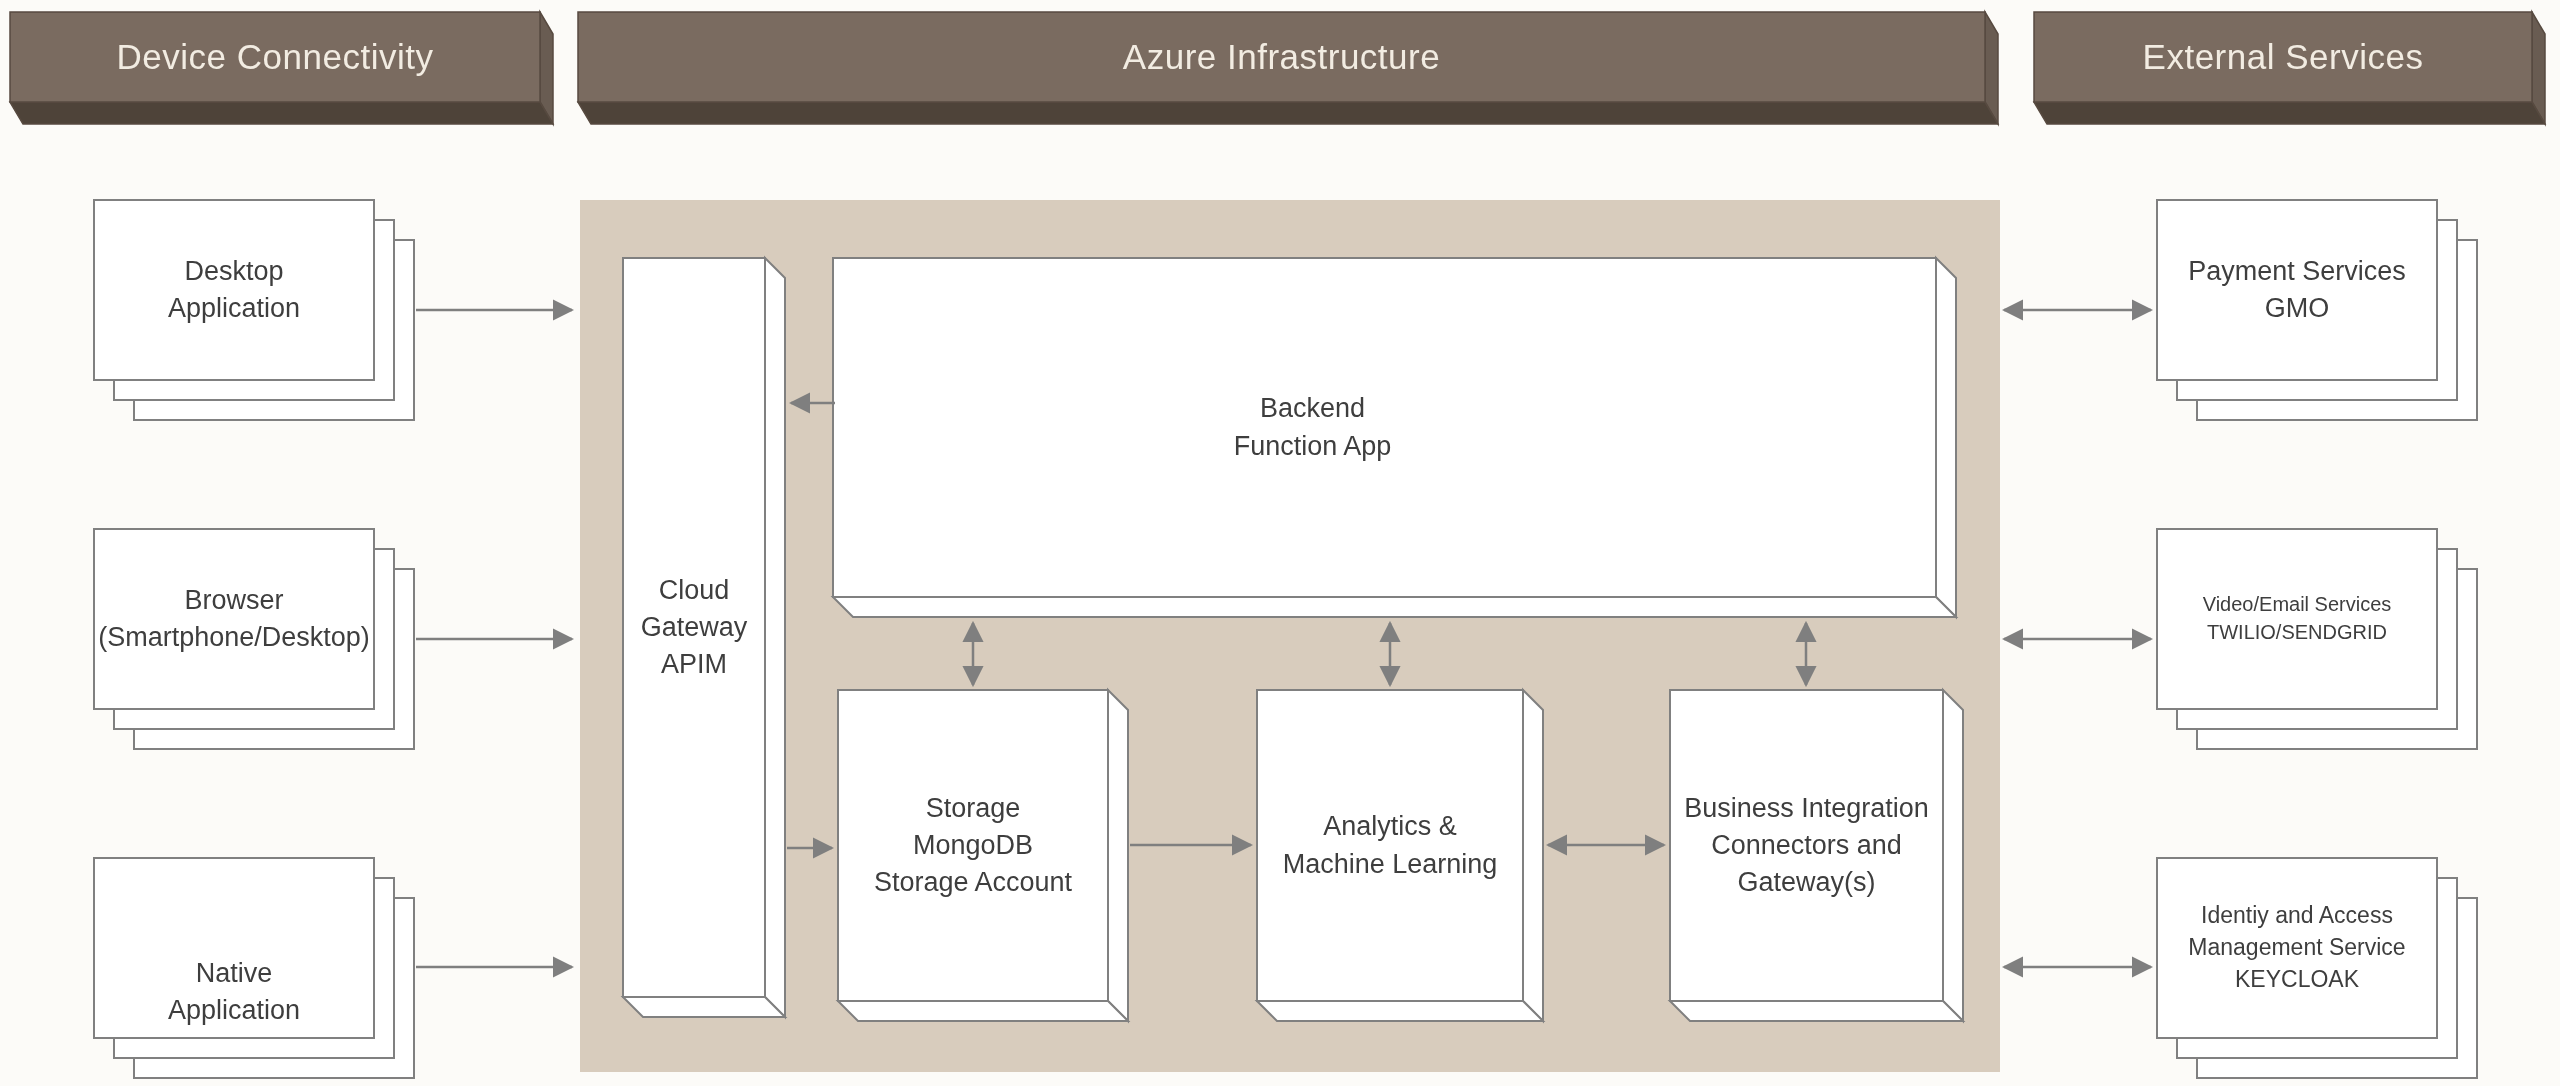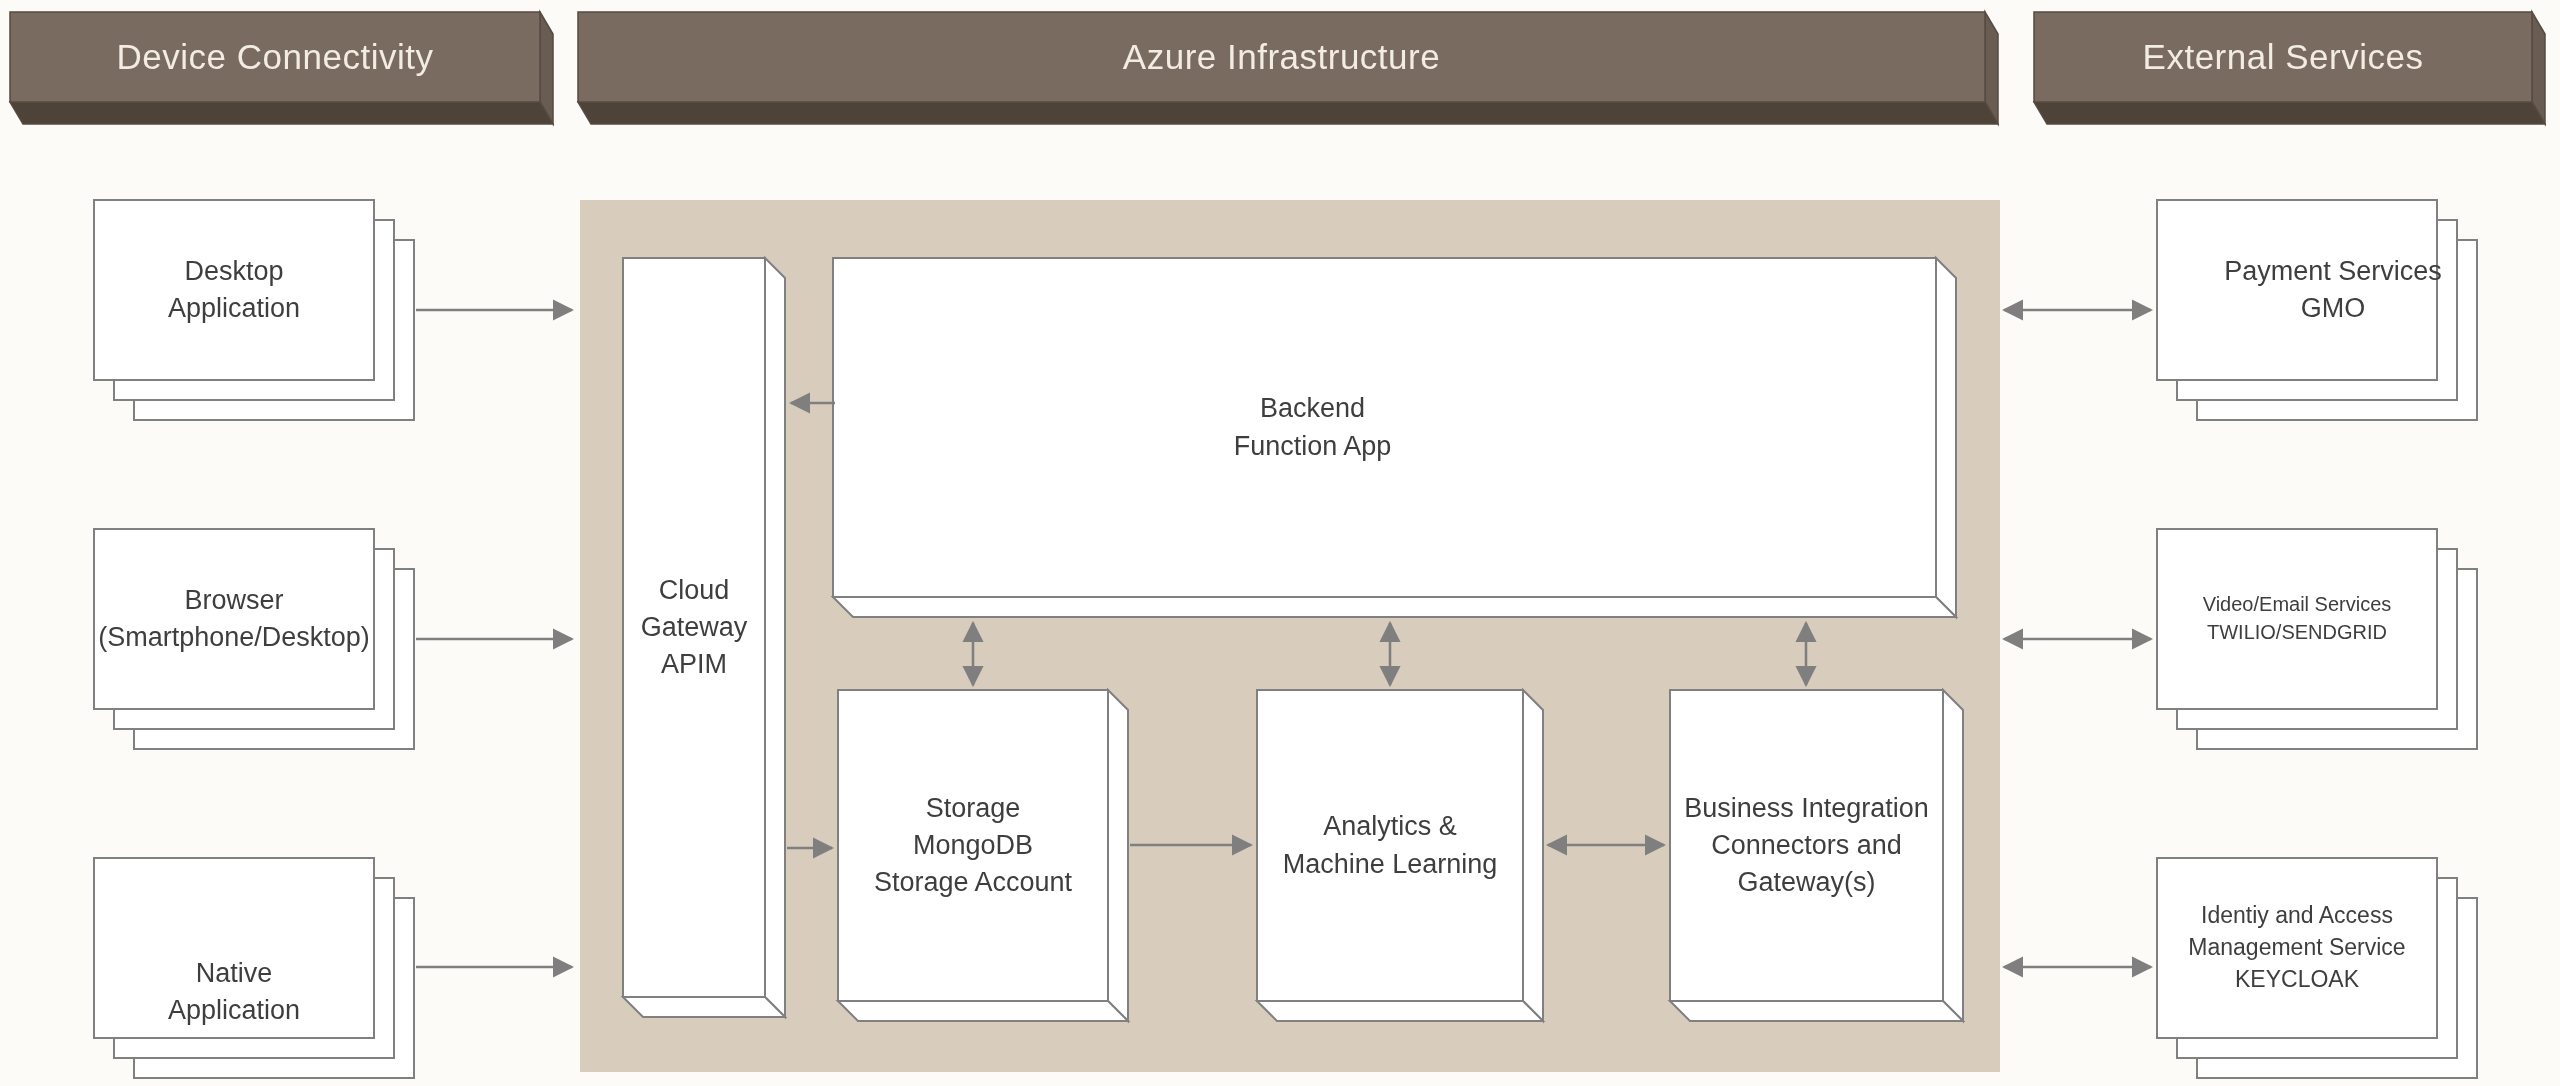--- a/index.html
+++ b/index.html
@@ -150,21 +150,21 @@
 Function App</div>
   <div class="lbl" style="left:838px;top:690px;width:270px;height:311px;">Storage
 MongoDB
 Storage Account</div>
   <div class="lbl" style="left:1257px;top:690px;width:266px;height:311px;">Analytics &amp;
 Machine Learning</div>
   <div class="lbl" style="left:1670px;top:690px;width:273px;height:311px;">Business Integration
 Connectors and
 Gateway(s)</div>
 
-  <div class="lbl" style="left:2157px;top:200px;width:280px;height:180px;padding-left:36px;">Payment Services
+  <div class="lbl" style="left:2157px;top:200px;width:280px;height:180px;">Payment Services
 GMO</div>
   <div class="lbl sm" style="left:2152px;top:529px;width:290px;height:180px;">Video/Email Services
 TWILIO/SENDGRID</div>
   <div class="lbl xs" style="left:2152px;top:858px;width:290px;height:180px;">Identiy and Access
 Management Service
 KEYCLOAK</div>
 
 </div>
 
 </body></html>

